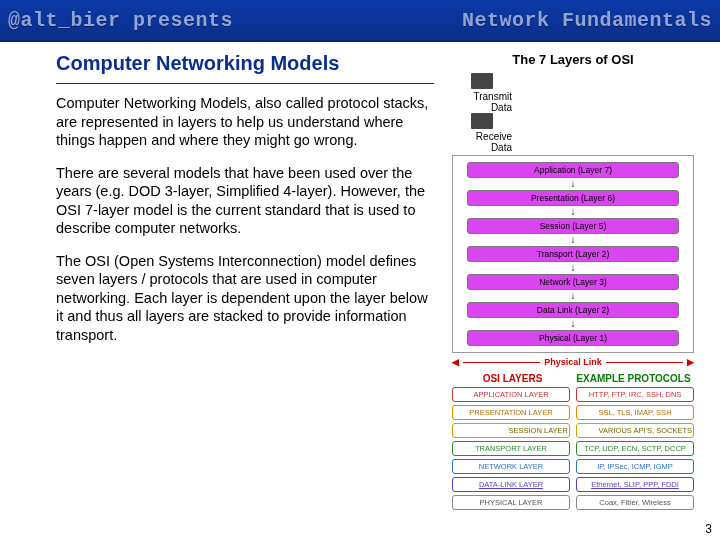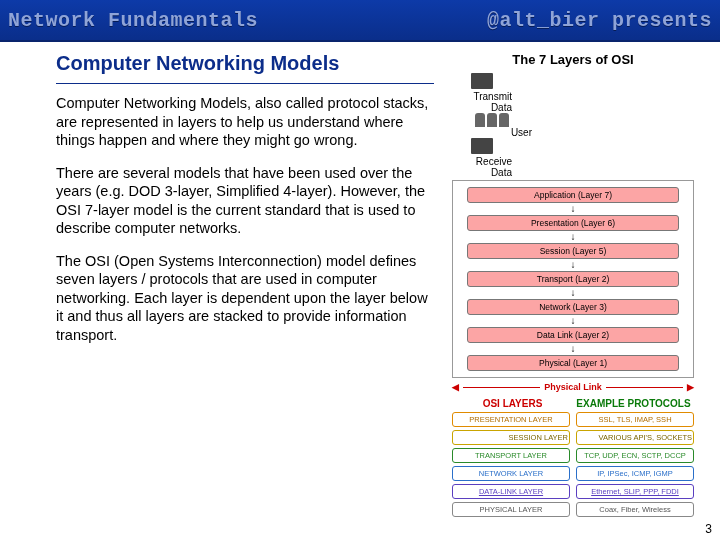--- a/index.html
+++ b/index.html
@@ -97,21 +97,21 @@
     padding: 4px 4px;
     margin-bottom: 4px;
   }
   .layer {
     border: 1px solid #777;
     border-radius: 3px;
     text-align: center;
     font-size: 8.5px;
     padding: 2px 0;
     margin: 2px 10px;
-    background: #fca5a5;
+    background: #d946ef;
   }
   .arrow-down {
     text-align: center;
     font-size: 10px;
     line-height: 8px;
     color: #000;
   }
   .phys-link {
     display: flex;
     align-items: center;
@@ -152,49 +152,41 @@
   .pr-sess   > div { border-color:#c9a400; color:#7a6400;text-align:right; }
   .pr-trans  > div { border-color:#2a8a2a; color:#2a8a2a; }
   .pr-net    > div { border-color:#2a6fc9; color:#2a6fc9; }
   .pr-link   > div { border-color:#5a3fc0; color:#5a3fc0;text-decoration:underline; }
   .pr-phys   > div { border-color:#888; color:#555; }
 </style>
 </head>
 <body>
 
 <div class="topbar">
+  <span>@alt_bier presents</span>
   <span>Network Fundamentals</span>
-  <span>@alt_bier presents</span>
 </div>
 
 <div class="content">
   <div class="leftcol">
     <h1 class="title">Computer Networking Models</h1>
     <p class="para">Computer Networking Models, also called protocol stacks, are represented in layers to help us understand where things happen and where they might go wrong.</p>
     <p class="para">There are several models that have been used over the years (e.g. DOD 3-layer, Simplified 4-layer). However, the OSI 7-layer model is the current standard that is used to describe computer networks.</p>
     <p class="para">The OSI (Open Systems Interconnection) model defines seven layers / protocols that are used in computer networking. Each layer is dependent upon the layer below it and thus all layers are stacked to provide information transport.</p>
   </div>
 
   <div class="rightcol">
     <div class="osi-title">The 7 Layers of OSI</div>
 
     <div class="toprow">
       <div>
         <div class="terminal"></div>
         <div style="white-space:pre-line">Transmit
 Data</div>
       </div>
-      <div class="mid">
-        <div class="usericon">
-          <div class="u"></div>
-            <div class="u"></div>
-            <div class="u"></div>
-        </div>
-        <div>User</div>
-      </div>
       <div>
         <div class="terminal"></div>
         <div style="white-space:pre-line">Receive
 Data</div>
       </div>
     </div>
 
     <div class="stack">
       <div class="layer">Application (Layer 7)</div>
       <div class="arrow-down">↓</div>
@@ -217,20 +209,24 @@
       <span>Physical Link</span>
       <div class="line"></div>
         <span>▶</span>
     </div>
 
     <div class="proto-head">
       <div class="c1">OSI LAYERS</div>
       <div class="c2">EXAMPLE PROTOCOLS</div>
     </div>
     <div id="proto-rows">
+        <div class="proto-row pr-app">
+          <div>APPLICATION LAYER</div>
+          <div>HTTP, FTP, IRC, SSH, DNS</div>
+        </div>
         <div class="proto-row pr-pres">
           <div>PRESENTATION LAYER</div>
           <div>SSL, TLS, IMAP, SSH</div>
         </div>
         <div class="proto-row pr-sess">
           <div>SESSION LAYER</div>
           <div>VARIOUS API'S, SOCKETS</div>
         </div>
         <div class="proto-row pr-trans">
           <div>TRANSPORT LAYER</div>

